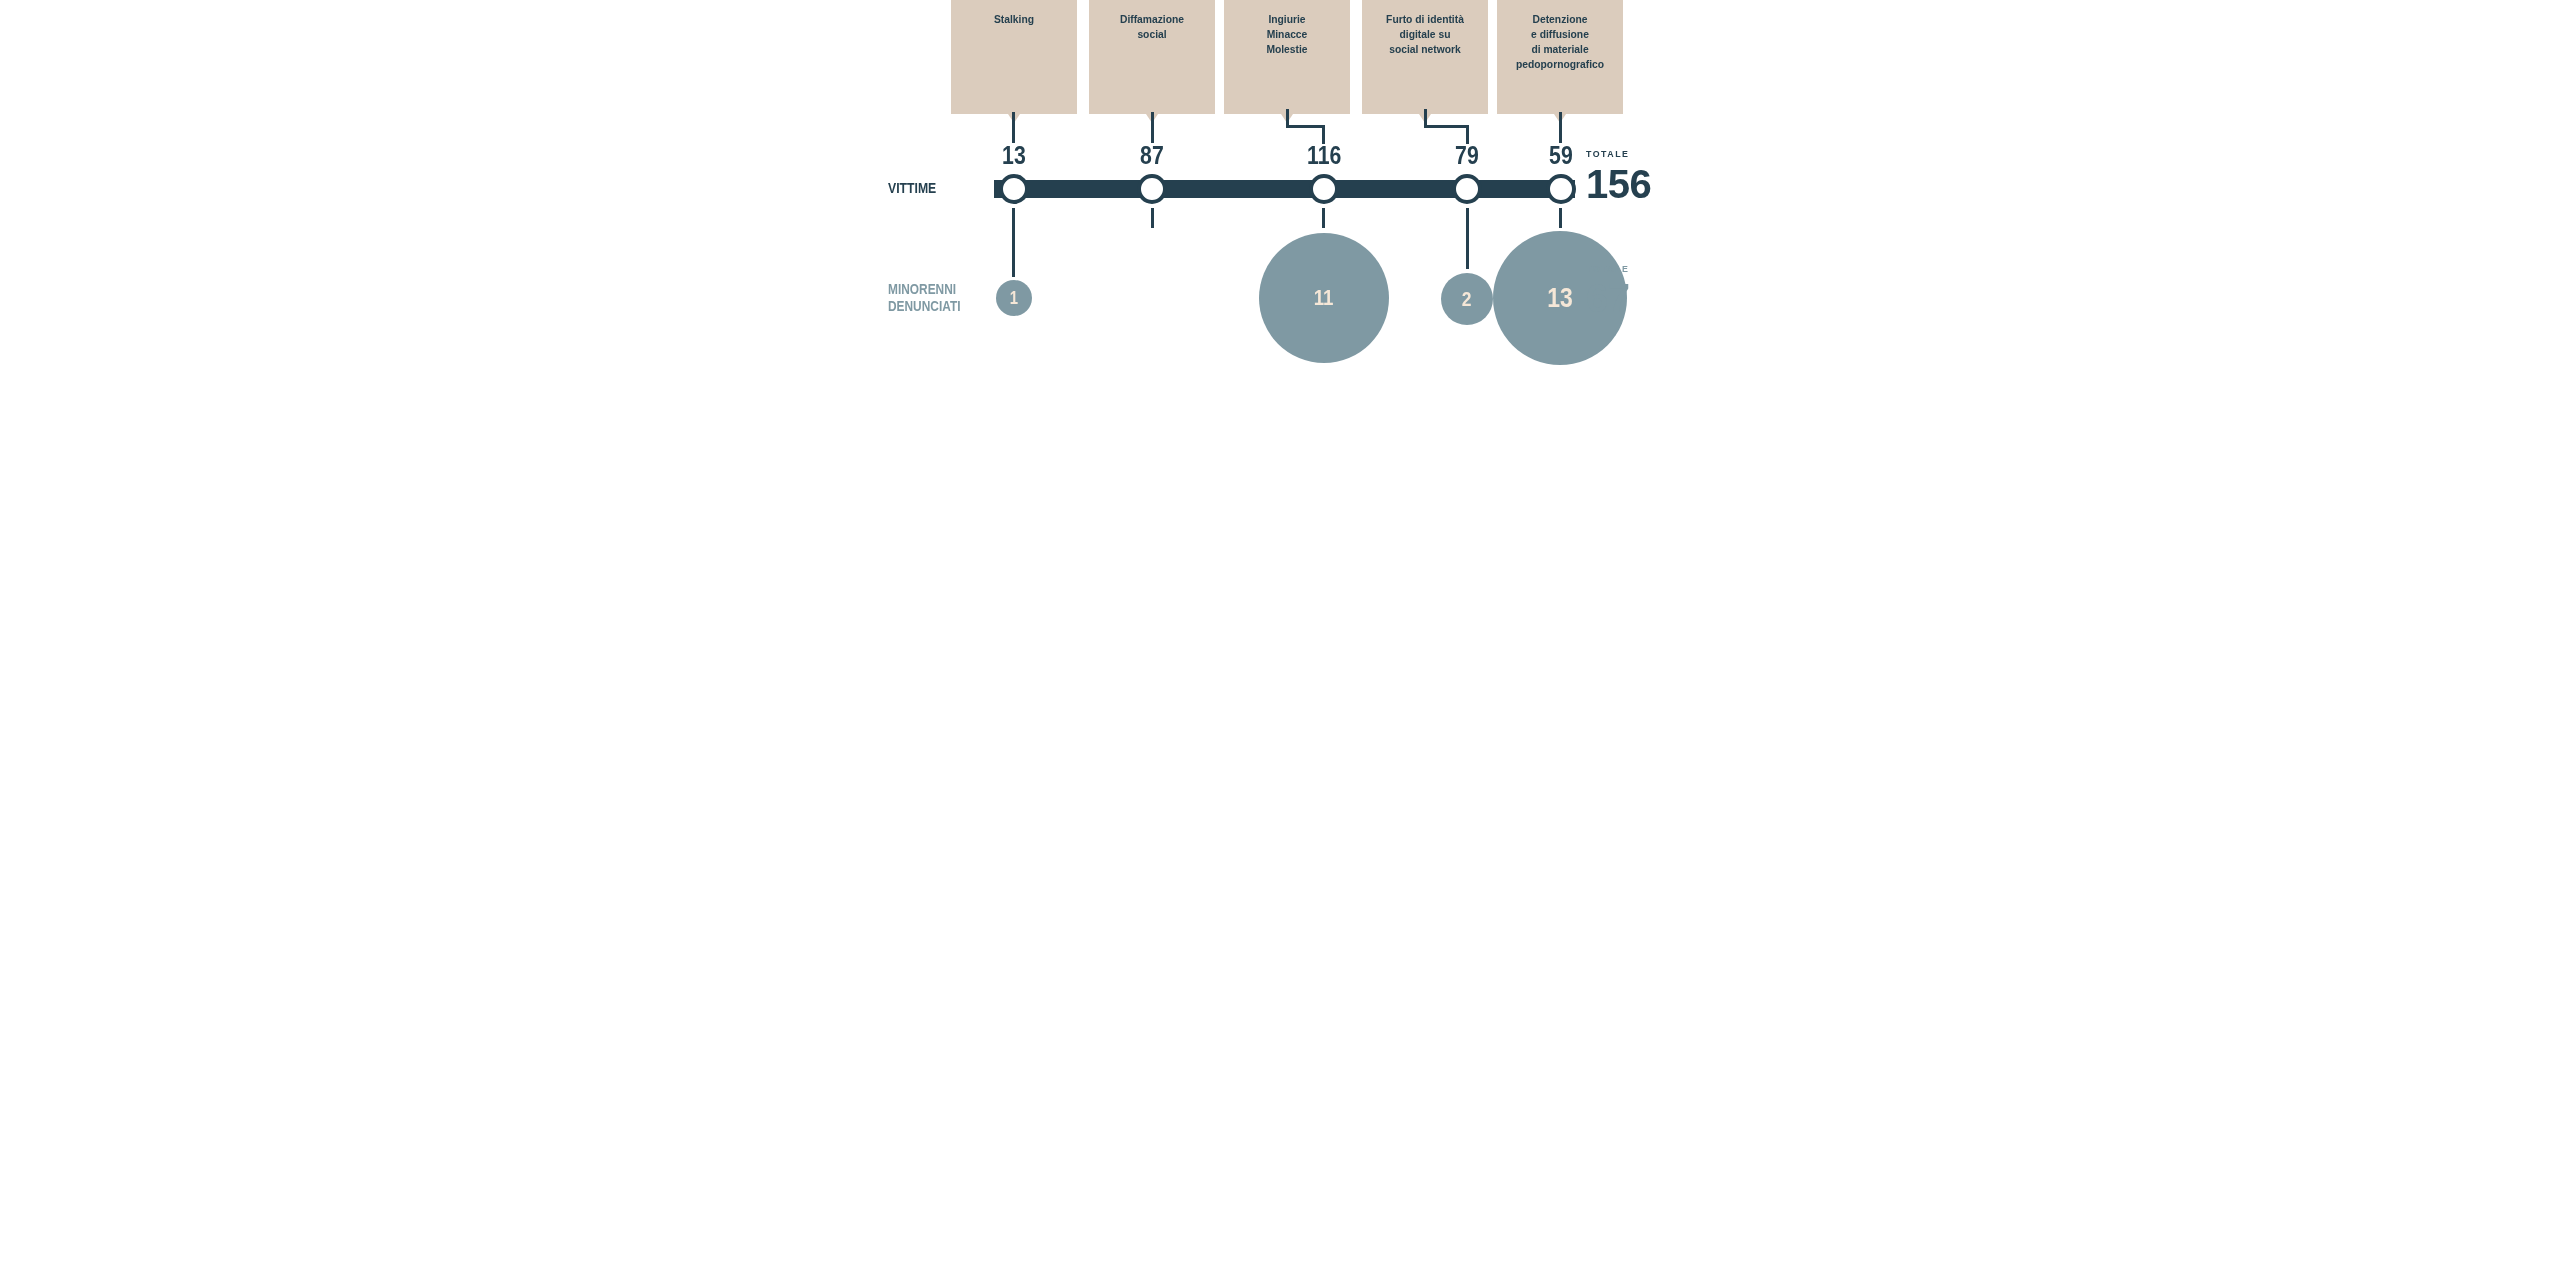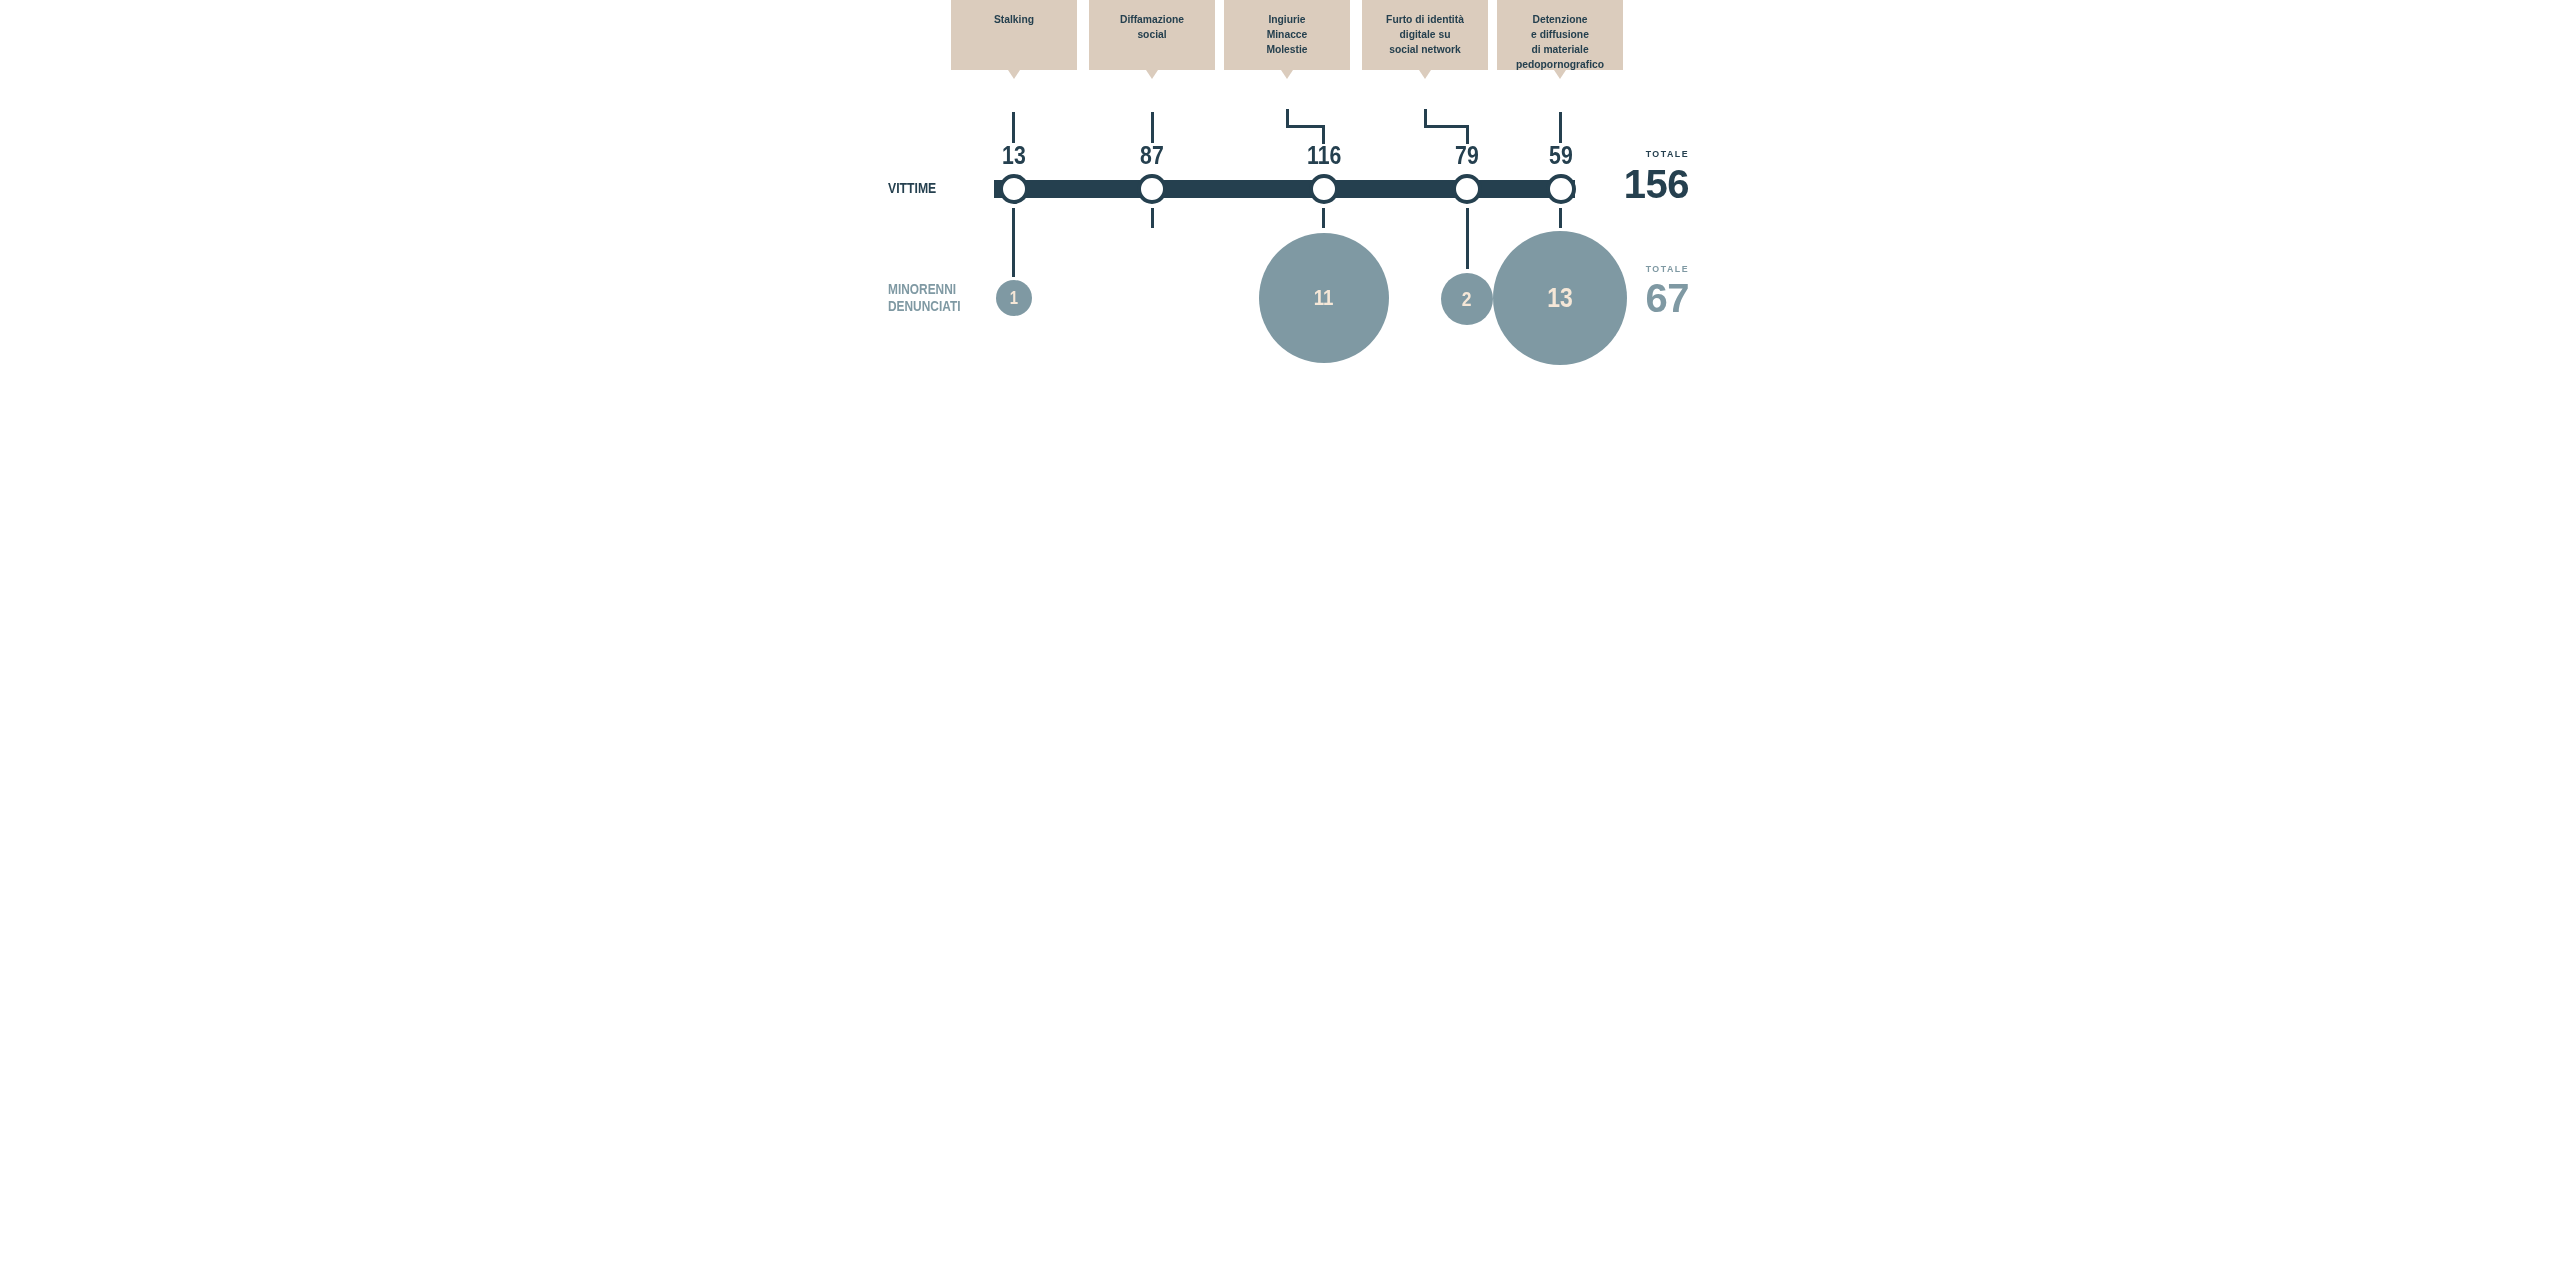--- a/index.html
+++ b/index.html
@@ -12,21 +12,21 @@
   html,body{margin:0;padding:0;background:#fff;}
   #canvas{
     position:relative;
     width:808px;height:375px;
     margin:0 auto;
     background:var(--white);
     font-family:"Liberation Sans", sans-serif;
     overflow:hidden;
   }
   .box{
-    position:absolute;top:0;height:70px;width:126px;
+    position:absolute;top:0;height:114px;width:126px;
     background:var(--tan);
   }
   .box::after{
     content:"";position:absolute;top:100%;left:50%;
     transform:translateX(-50%);
     border-left:6.7px solid transparent;
     border-right:6.7px solid transparent;
     border-top:9.8px solid var(--tan);
   }
   .box-label{
@@ -58,21 +58,21 @@
     display:flex;align-items:center;justify-content:center;
     color:var(--cream);font-weight:800;
   }
   .side-label{
     position:absolute;left:4.1px;color:var(--navy);
     font-weight:800;
   }
   .side-label .condense{transform-origin:left center;}
   #label-victims{top:180px;font-size:14.4px;line-height:17.5px;}
   #label-minors{top:281px;font-size:14px;line-height:17px;color:var(--gray);white-space:pre-line;}
-  .totals{position:absolute;left:702px;width:103px;text-align:right;}
+  .totals{position:absolute;left:702px;width:103px;}
   .totale-word{font-size:8.8px;font-weight:700;letter-spacing:1.5px;}
   .totale-big{font-size:40px;line-height:41px;font-weight:800;letter-spacing:-0.5px;}
   .tot-navy{color:var(--navy);}
   .tot-gray{color:var(--gray);}
 </style>
 </head>
 <body>
 
 <div id="canvas">
 

